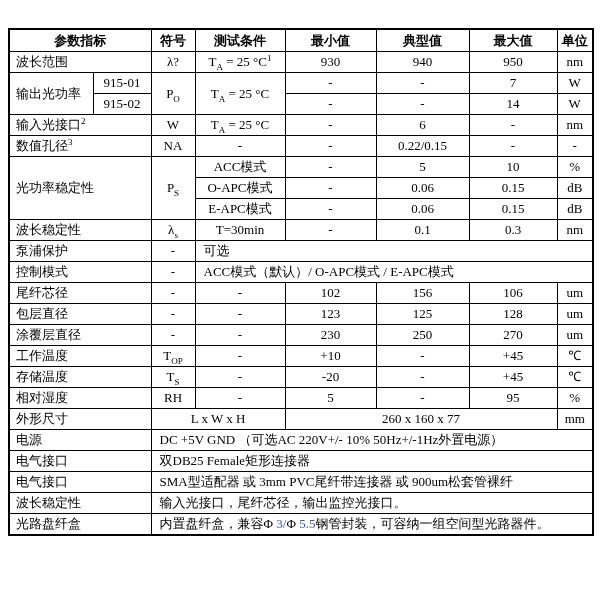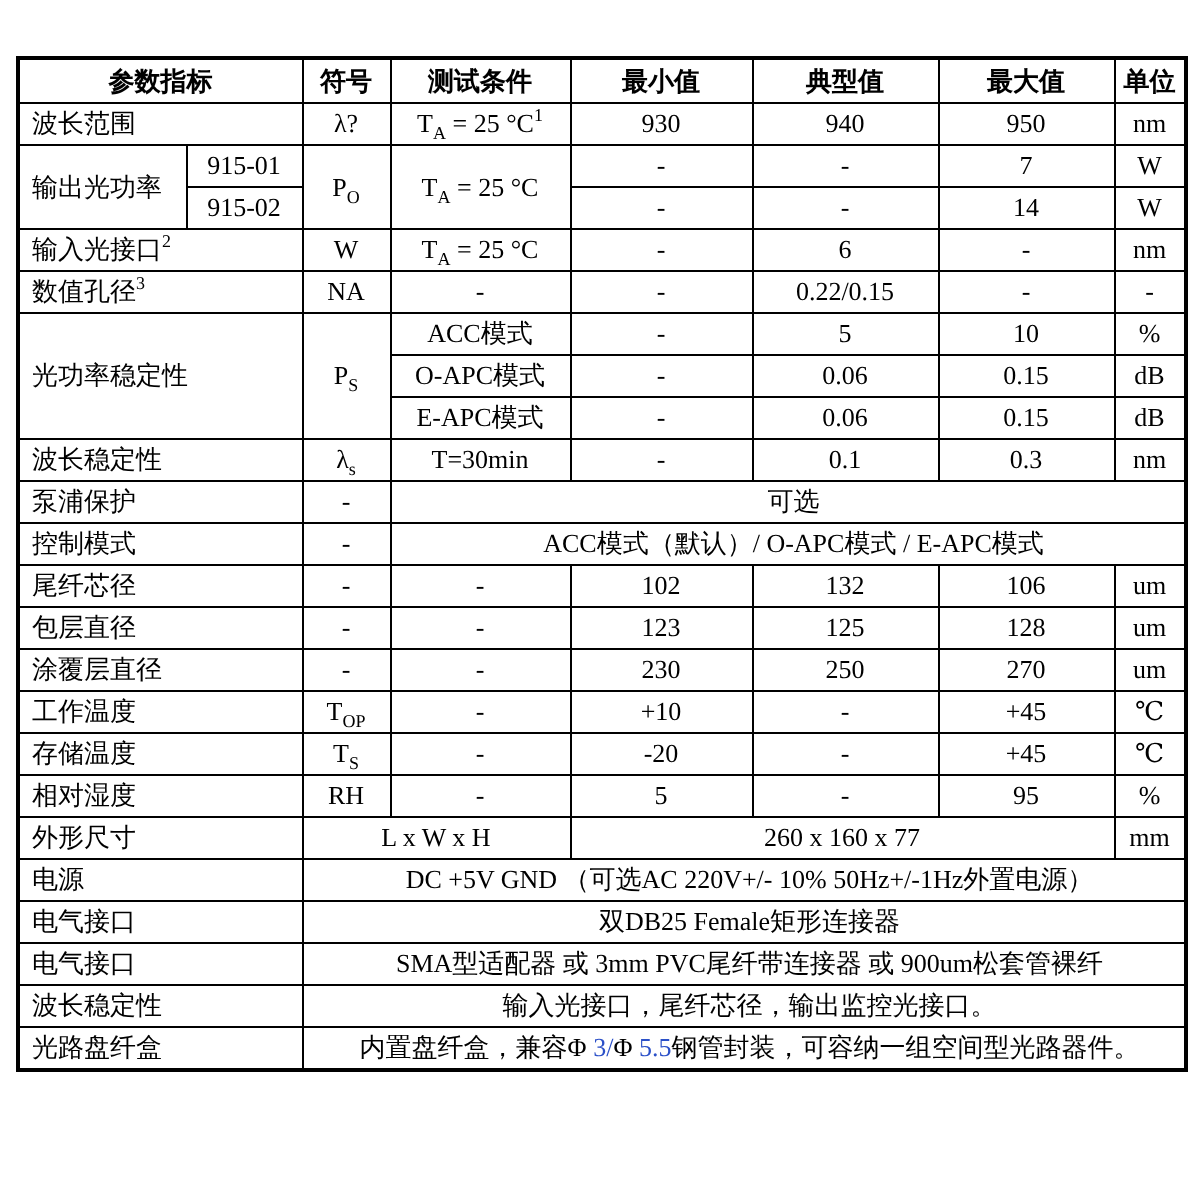--- a/index.html
+++ b/index.html
@@ -1,40 +1,40 @@
 <!DOCTYPE html>
 <html><head>
 <meta charset="utf-8">
 <style>
   html,body{margin:0;padding:0;}
   body{
     width:600px;height:600px;background:#ffffff;
     font-family:"Liberation Serif","DejaVu Serif",serif;
     color:#000;
   }
-  .sheet{position:relative;width:600px;height:600px;background:#fff;overflow:hidden;}
+  .sheet{position:relative;width:600px;height:600px;background:#fff;overflow:hidden;font-family:Liberation Serif, serif;}
   table.spec{
     position:absolute;left:8px;top:28px;
     border-collapse:collapse;table-layout:fixed;
     border:2px solid #000;
   }
   td,th{
     border:1px solid #000;
     font-size:13px;
     height:20px;
     padding:0 2px;
     text-align:center;
     vertical-align:middle;
     line-height:1.05;
     overflow:hidden;
     white-space:nowrap;
   }
   th{font-weight:bold;font-size:13px;height:21px;}
   td.p{text-align:left;padding-left:6px;}
-  td.span-text{text-align:center;padding-left:8px;}
+  td.span-text{text-align:left;padding-left:8px;}
   sub{font-size:9px;line-height:0;}
   sup{font-size:9px;line-height:0;}
   .blue{color:#2b50c8;}
 </style>
 </head>
 <body>
 
 <div class="sheet">
   <table class="spec">
     <colgroup>
@@ -154,21 +154,21 @@
       <td colspan="2" class="p">控制模式</td>
       <td>-</td>
       <td colspan="5" class="span-text">ACC模式（默认）/ O-APC模式 / E-APC模式</td>
     </tr>
 
     <tr>
       <td colspan="2" class="p">尾纤芯径</td>
       <td>-</td>
       <td>-</td>
       <td>102</td>
-      <td>132</td>
+      <td>156</td>
       <td>106</td>
       <td>um</td>
     </tr>
 
     <tr>
       <td colspan="2" class="p">包层直径</td>
       <td>-</td>
       <td>-</td>
       <td>123</td>
       <td>125</td>

